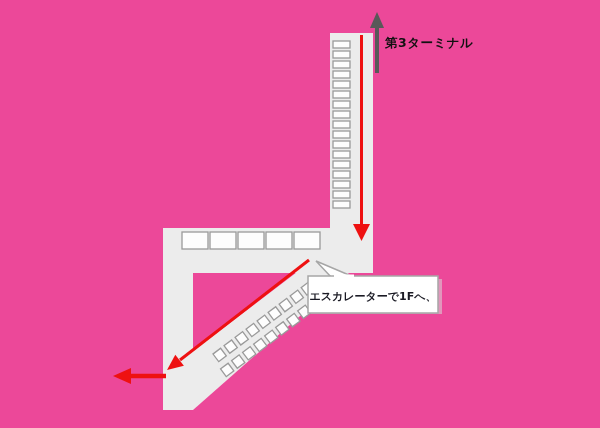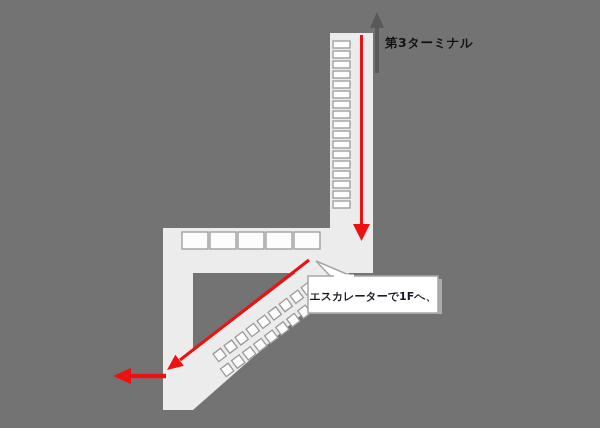--- a/index.html
+++ b/index.html
@@ -1,17 +1,17 @@
 <!DOCTYPE html>
 <html><head>
 <meta charset="utf-8">
 <style>
   html,body{margin:0;padding:0;background:#ffffff;}
   .stage{
-    position:relative;width:600px;height:428px;background:#737373;overflow:hidden;
+    position:relative;width:600px;height:428px;background:#ec4899;overflow:hidden;
     font-family:"DejaVu Sans","Liberation Sans",sans-serif;
   }
   .stage svg{position:absolute;left:0;top:0;}
   .label-terminal{
     position:absolute;left:385px;top:35px;width:120px;
     font-size:12.5px;font-weight:bold;color:#111111;letter-spacing:0.5px;
   }
   .callout-text{
     position:absolute;left:308px;top:280px;width:130px;height:33px;
     display:flex;flex-direction:row;justify-content:center;align-items:center;

